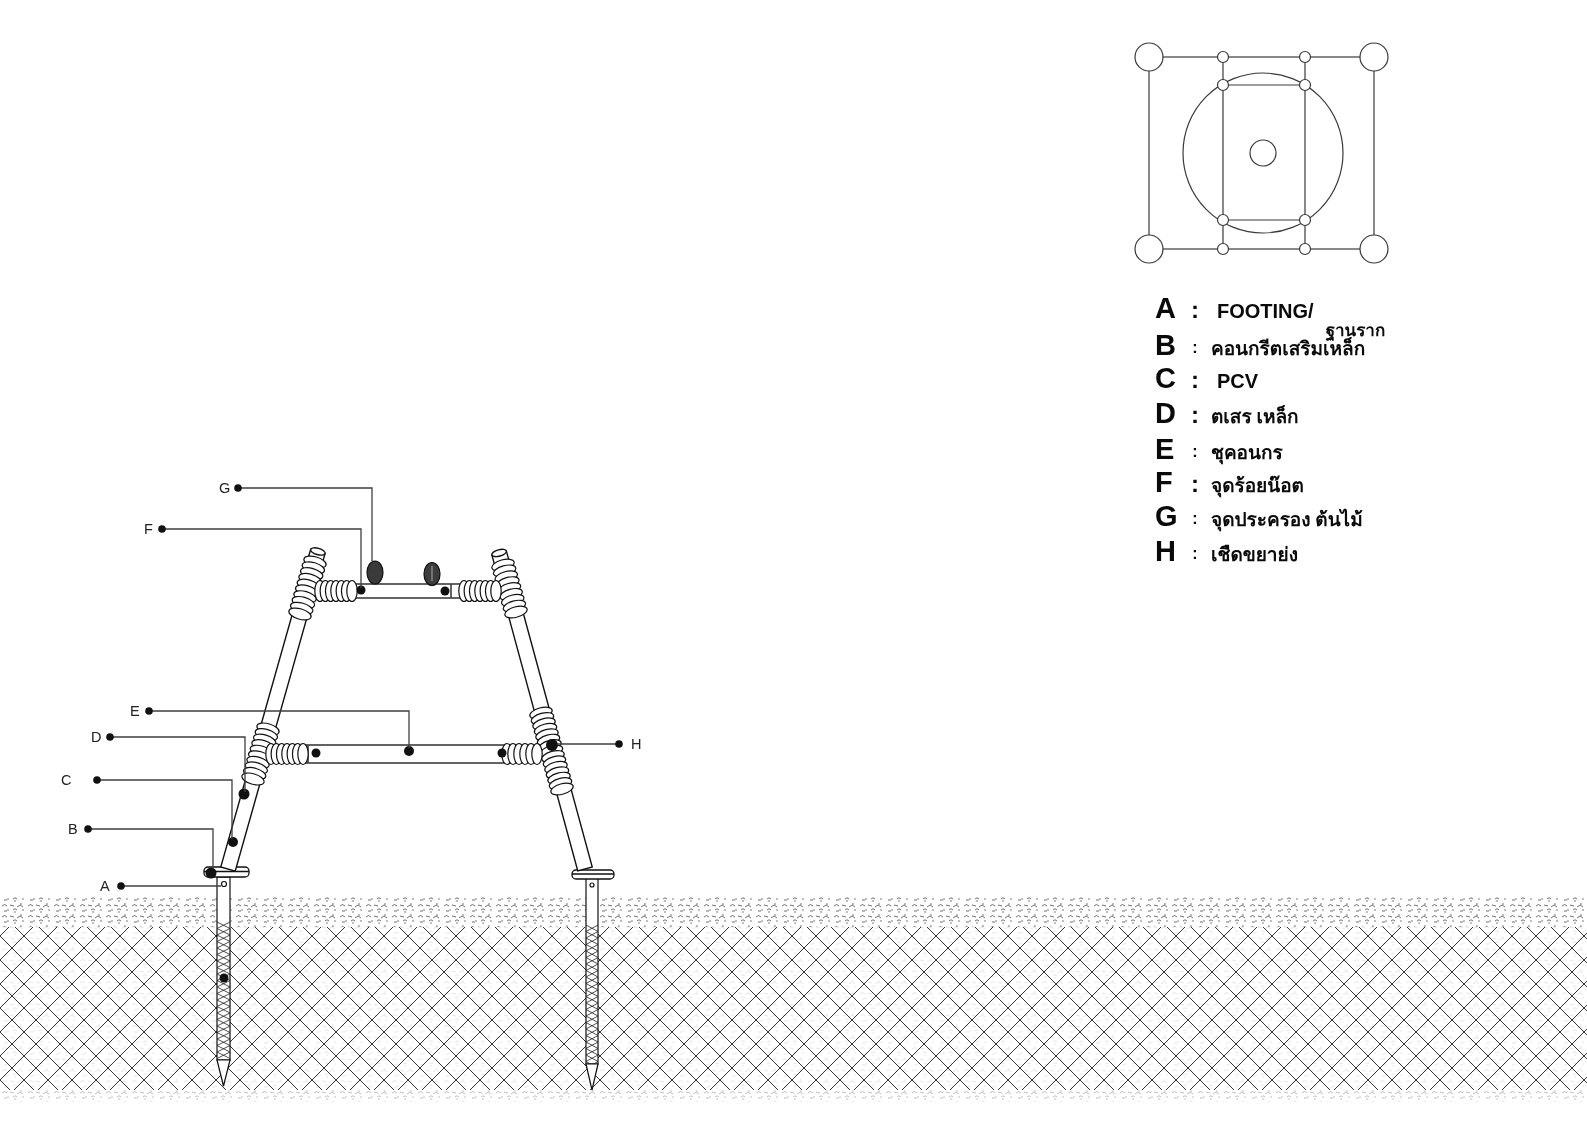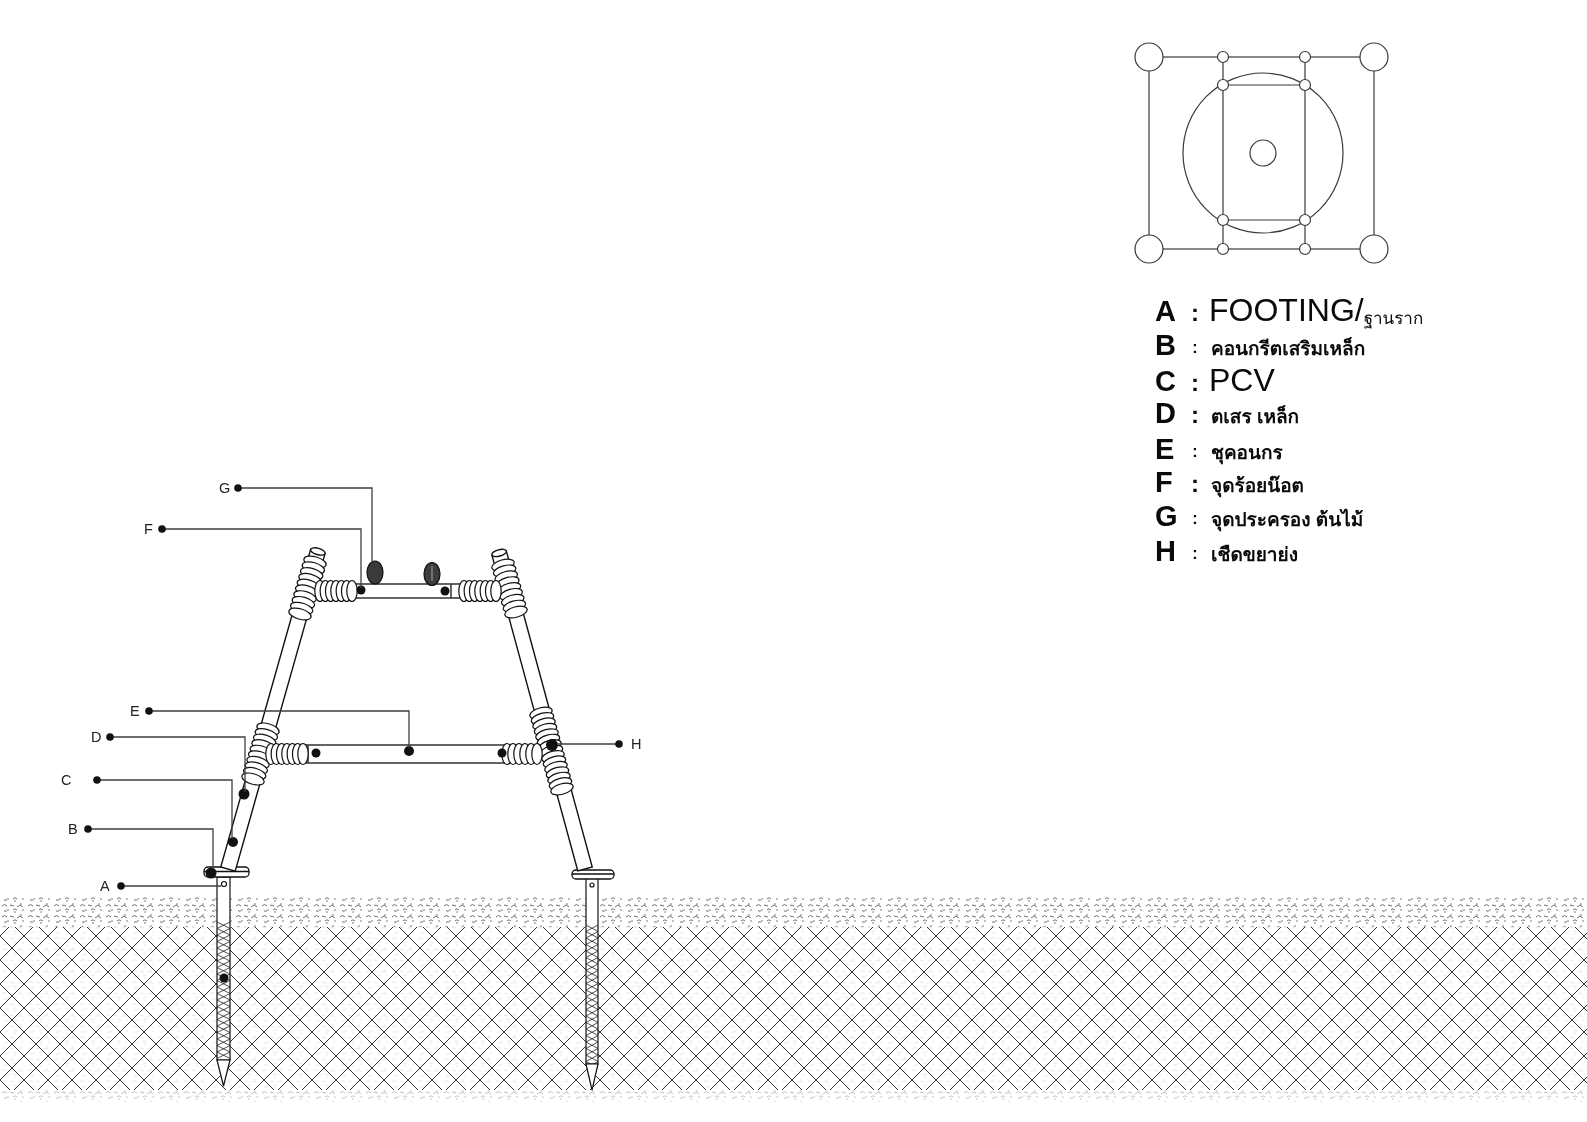--- a/index.html
+++ b/index.html
@@ -5,23 +5,23 @@
   html,body{margin:0;padding:0;background:#ffffff;}
   #page{position:relative;width:1587px;height:1122px;background:#fff;overflow:hidden;
         font-family:"Liberation Sans","DejaVu Sans",sans-serif;}
   #drawing{position:absolute;left:0;top:0;}
   
   #legend{position:absolute;left:1155px;top:0;width:420px;height:600px;color:#0a0a0a;}
   .legend-row{position:absolute;left:0;white-space:nowrap;display:flex;align-items:baseline;}
   .lg-letter{display:inline-block;width:30px;font-size:29px;font-weight:bold;letter-spacing:0;}
   .lg-colon-big{display:inline-block;width:20px;text-align:center;font-size:24px;font-weight:bold;}
   .lg-colon-small{display:inline-block;width:20px;text-align:center;font-size:16px;font-weight:bold;position:relative;top:-2px;}
-  .lg-main{font-size:32px;font-weight:normal;margin-left:4px;}
-  .lg-thai{font-size:19px;font-weight:bold;margin-left:6px;}
-  .lg-thai-sub{font-size:17px;font-weight:normal;position:relative;top:3px;}
+  .lg-main{font-size:20px;font-weight:bold;margin-left:12px;}
+  .lg-thai{font-size:19px;font-weight:bold;margin-left:6px;font-family:Liberation Serif, serif;}
+  .lg-thai-sub{font-size:17px;font-weight:bold;margin-left:12px;position:relative;top:18px;}
 </style>
 </head>
 <body>
 
 <div id="page">
 
 <svg id="drawing" width="1587" height="1122" viewBox="0 0 1587 1122">
   <defs>
 
     <pattern id="pat-cross" width="24" height="24" patternUnits="userSpaceOnUse">

